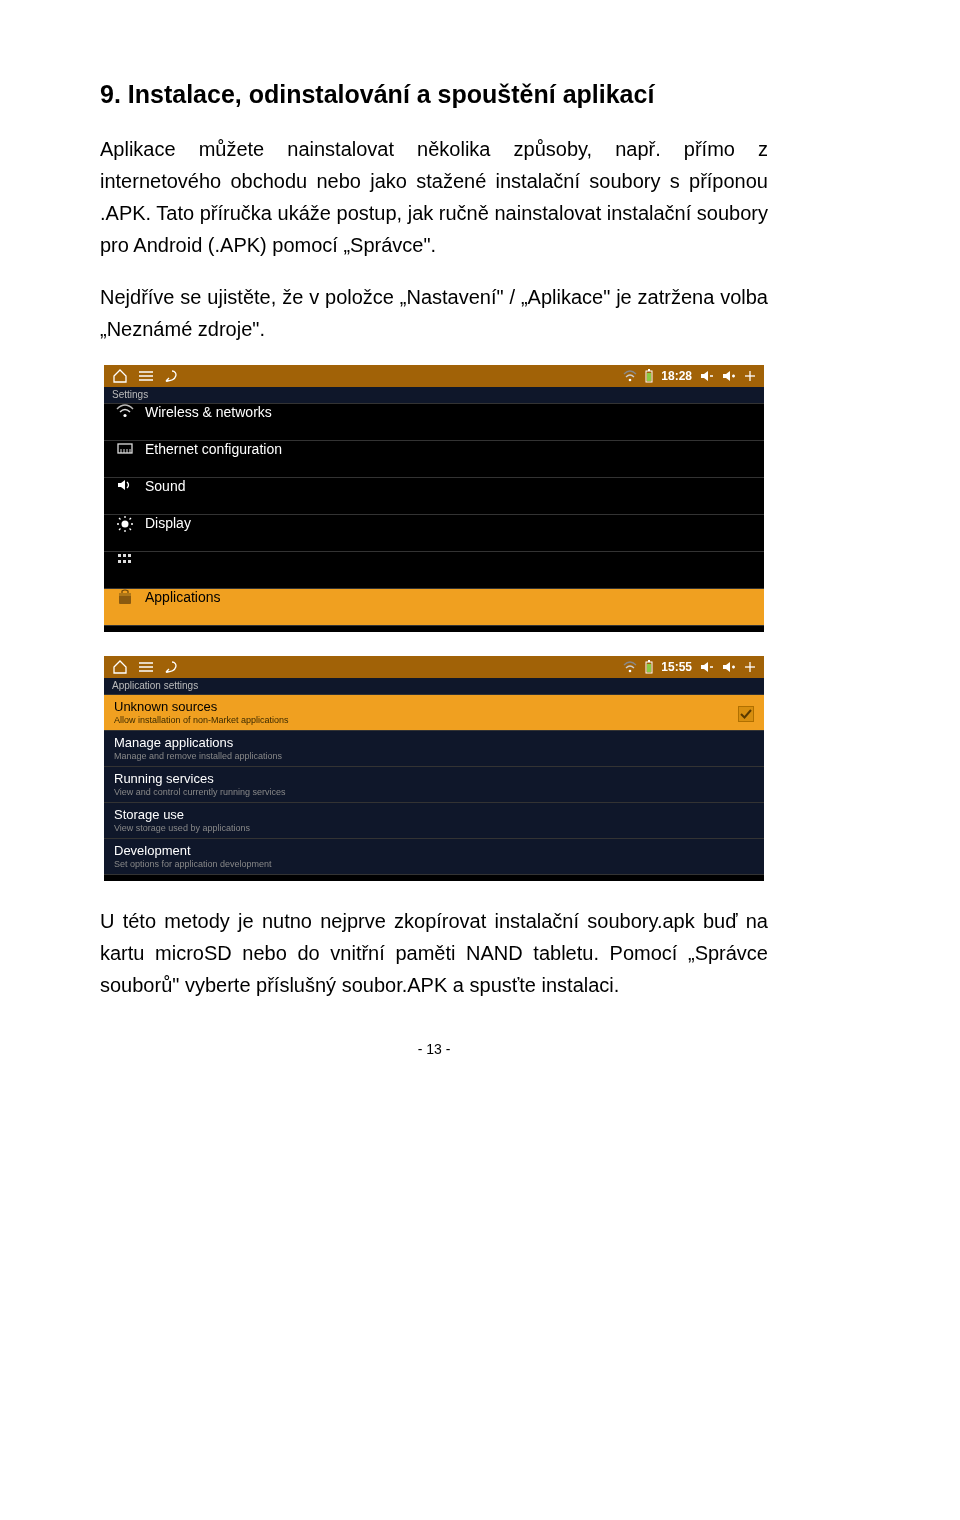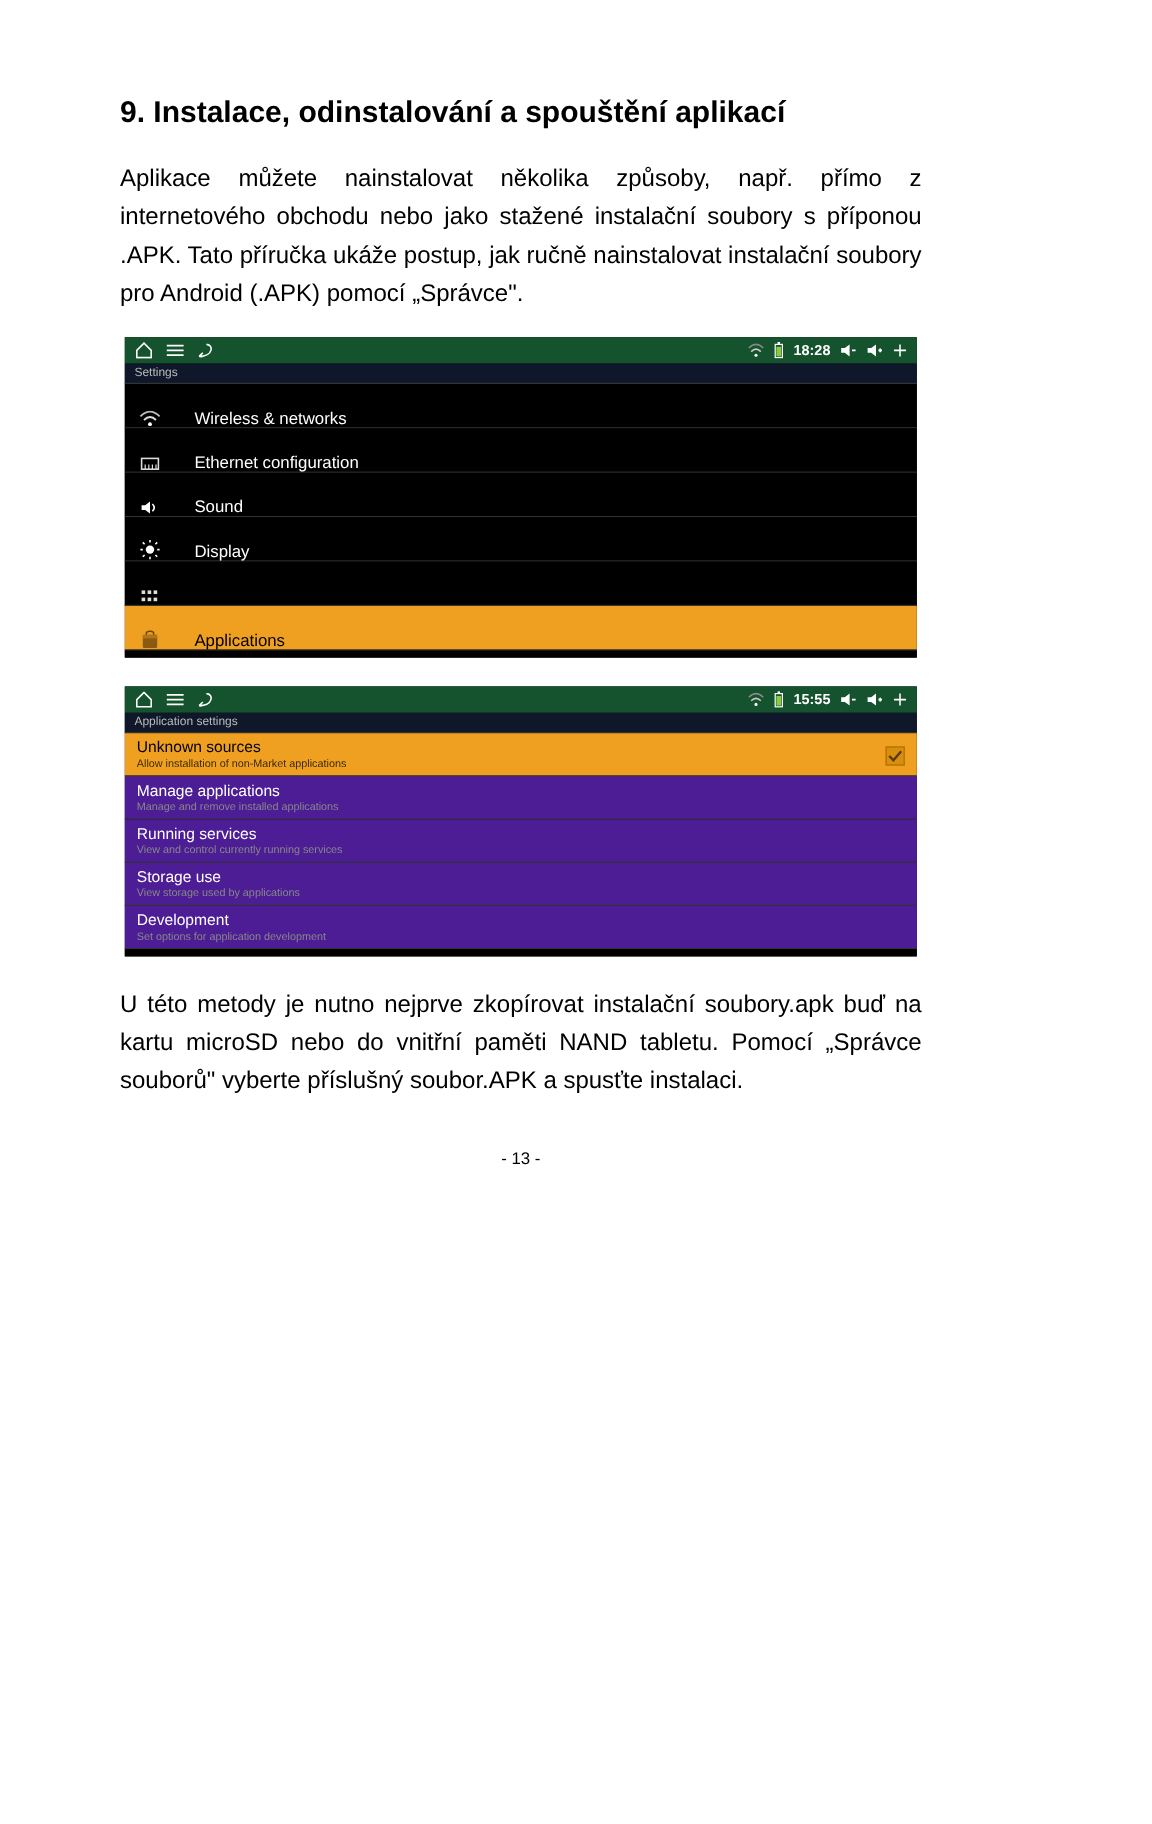--- a/index.html
+++ b/index.html
@@ -29,21 +29,21 @@
     width: 660px;
     margin: 18px auto 24px auto;
     background: #000;
     box-sizing: border-box;
   }
   
   .statusbar {
     display: flex;
     align-items: center;
     justify-content: space-between;
-    background: #14532d;
+    background: #a16207;
     color: #fff;
     height: 22px;
     padding: 0 8px;
     font-size: 11px;
   }
   .statusbar .icons-left, .statusbar .icons-right {
     display: flex;
     align-items: center;
     gap: 10px;
   }
@@ -56,44 +56,44 @@
   .clock { font-weight: bold; font-size: 12px; }
   .section-label {
     background: #0f172a;
     color: #bbb;
     font-size: 10px;
     padding: 2px 8px 3px 8px;
     border-bottom: 1px solid #333;
   }
   .settings-row {
     display: flex;
-    align-items: flex-end;
+    align-items: flex-start;
     height: 36px;
     background: #000;
     color: #fff;
     border-bottom: 1px solid #333;
     padding: 0 10px;
     font-size: 14px;
-    gap: 26px;
+    gap: 9px;
   }
   .settings-row.selected {
     background: #f0a020;
     color: #000;
     border-bottom: 1px solid #333;
   }
   .settings-row .row-icon {
     width: 22px;
     display: flex;
     align-items: center;
     justify-content: center;
   }
   .settings-row .row-label { flex: 1; }
   
   .appset-row {
-    background: #4c1d95;
+    background: #0f172a;
     border-bottom: 1px solid #333;
     padding: 4px 10px 5px 10px;
   }
   .appset-row.selected {
     background: #f0a020;
     color: #000;
   }
   .appset-row .title {
     color: #fff;
     font-size: 13px;
@@ -125,20 +125,21 @@
   }
   
   svg { display: block; }
 </style>
 </head>
 <body>
 
 <div class="page">
   <div class="heading">9. Instalace, odinstalování a spouštění aplikací</div>
   <div class="para">Aplikace můžete nainstalovat několika způsoby, např. přímo z internetového obchodu nebo jako stažené instalační soubory s příponou .APK. Tato příručka ukáže postup, jak ručně nainstalovat instalační soubory pro Android (.APK) pomocí „Správce".</div>
+  <div class="para">Nejdříve se ujistěte, že v položce „Nastavení" / „Aplikace" je zatržena volba „Neznámé zdroje".</div>
 
   <div class="screenshot">
     <div class="statusbar">
       <div class="icons-left">
         <span class="status-ico">
           <svg width="16" height="14" viewBox="0 0 16 14">
               <path d="M2 7 L8 1 L14 7 L14 13 L2 13 Z" fill="none" stroke="#fff" stroke-width="1.3"></path>
             </svg>
         </span>
         <span class="status-ico">

